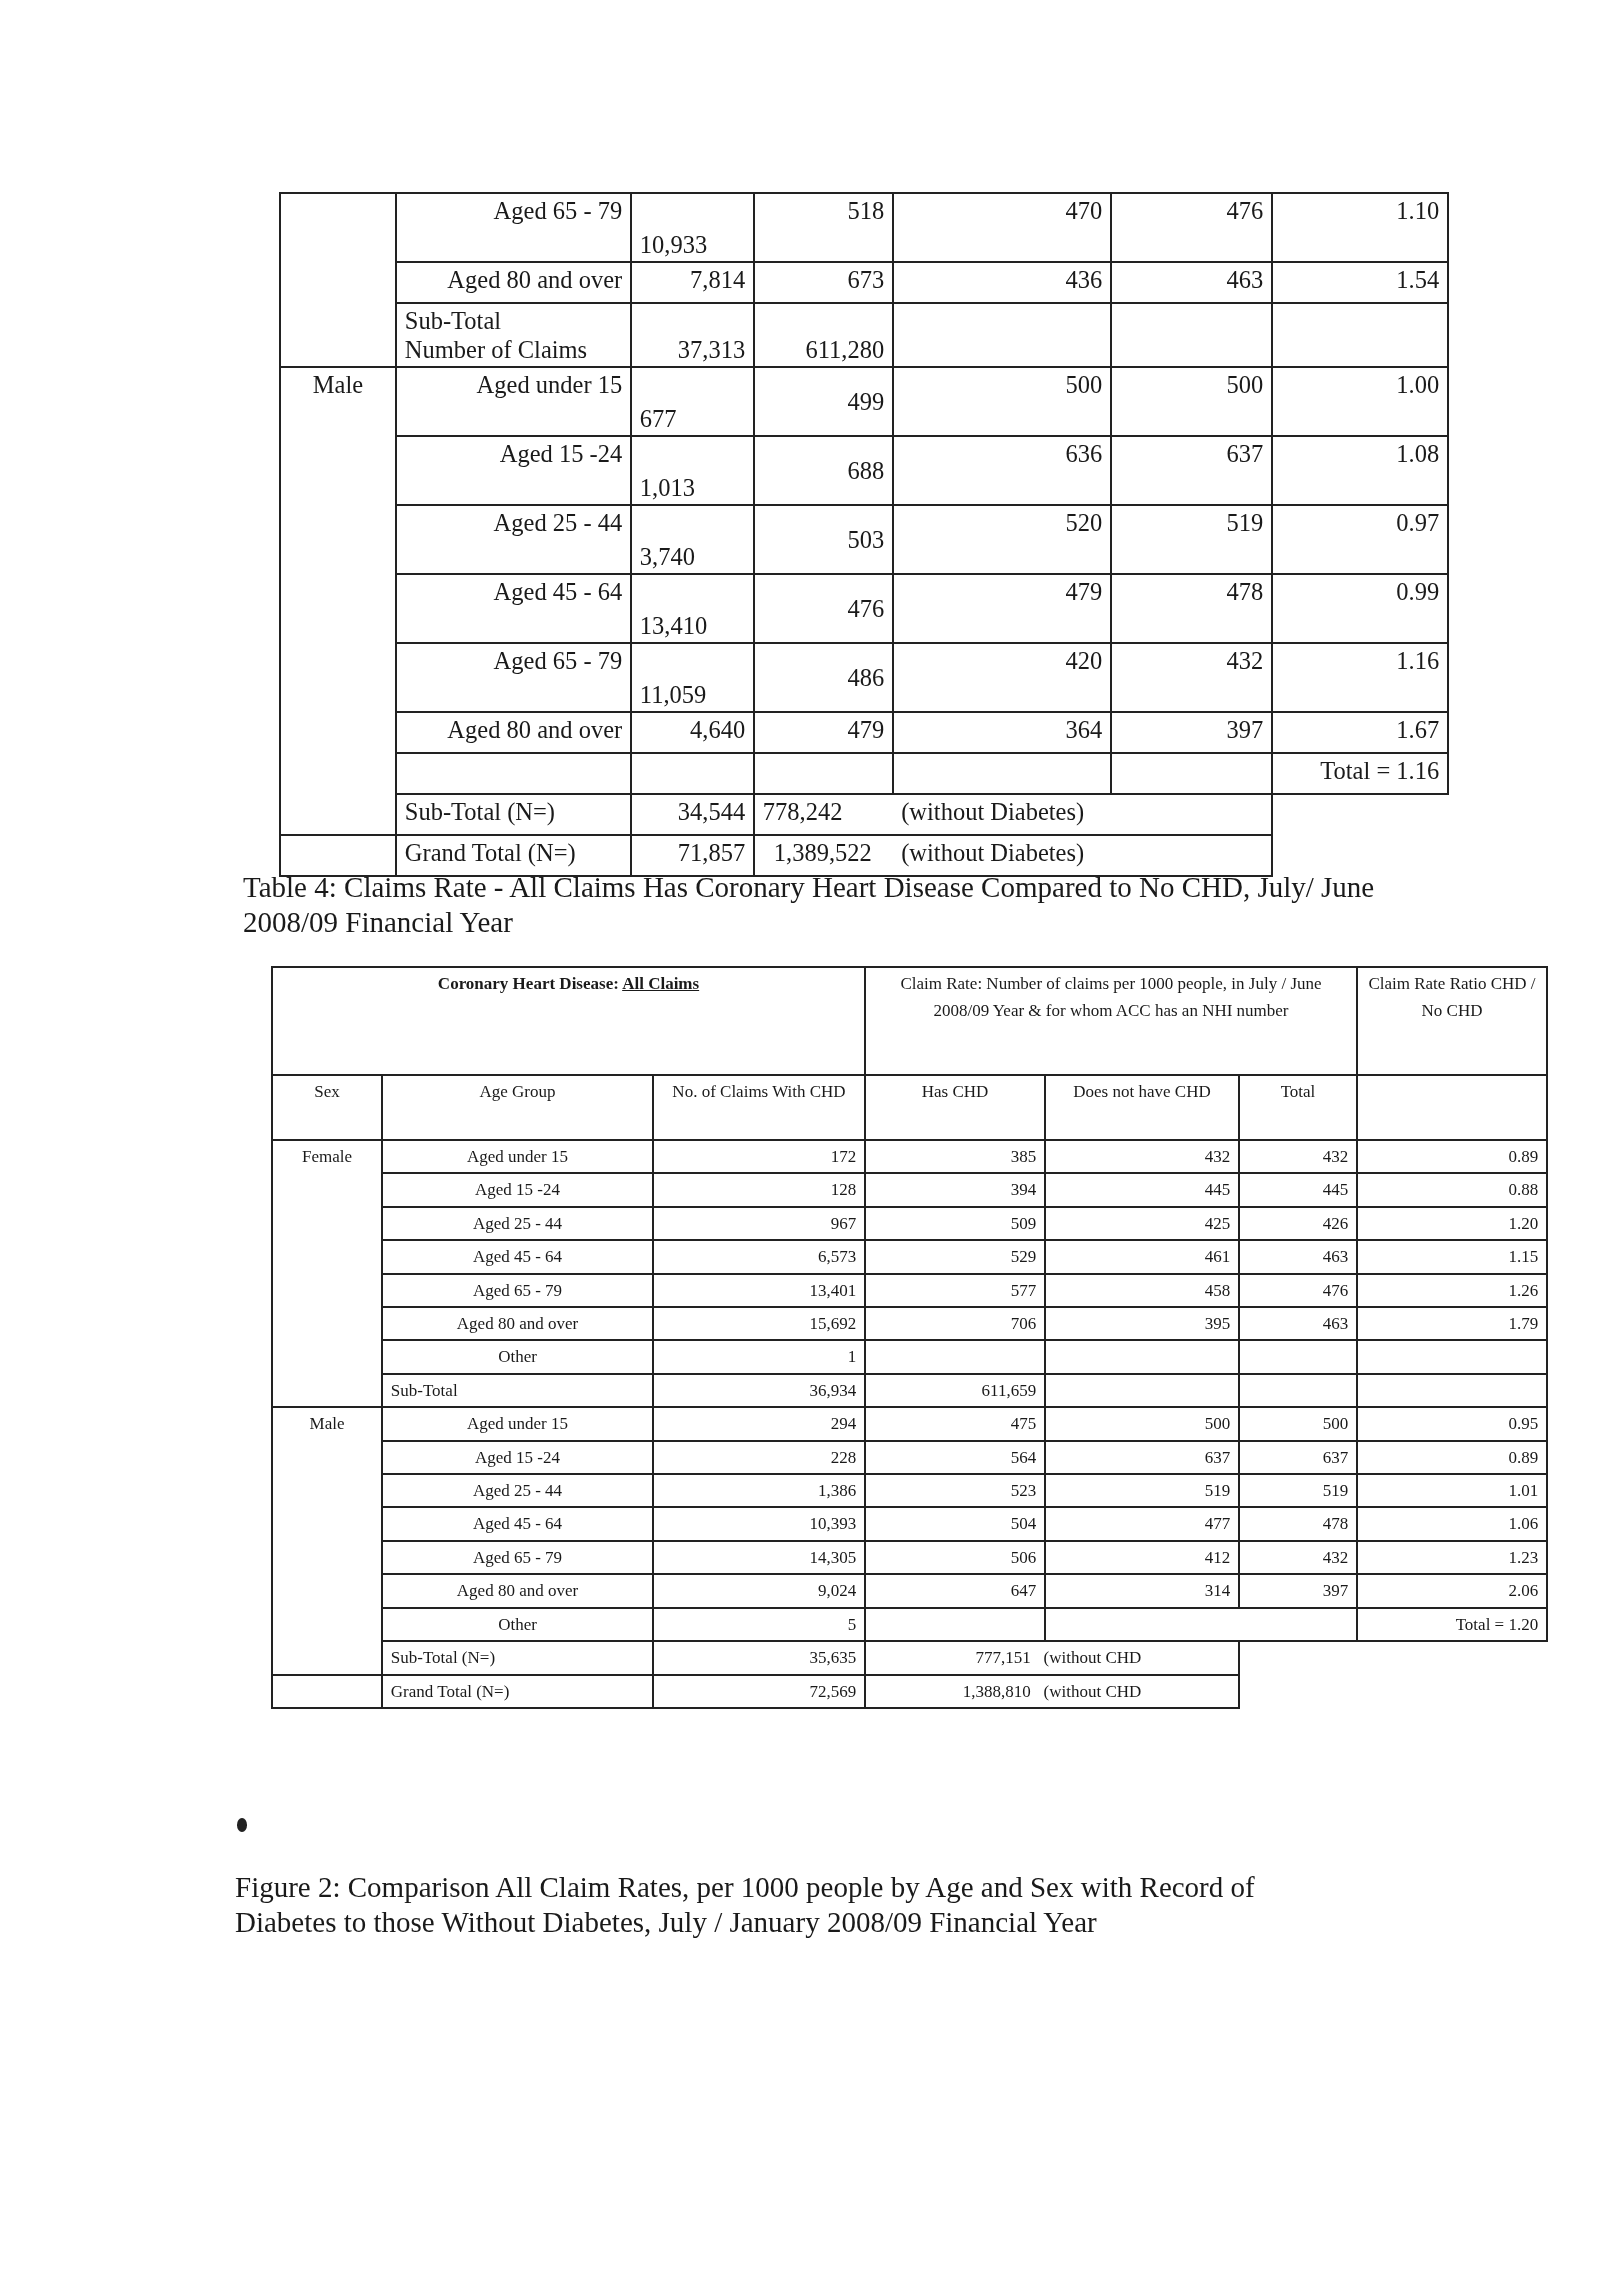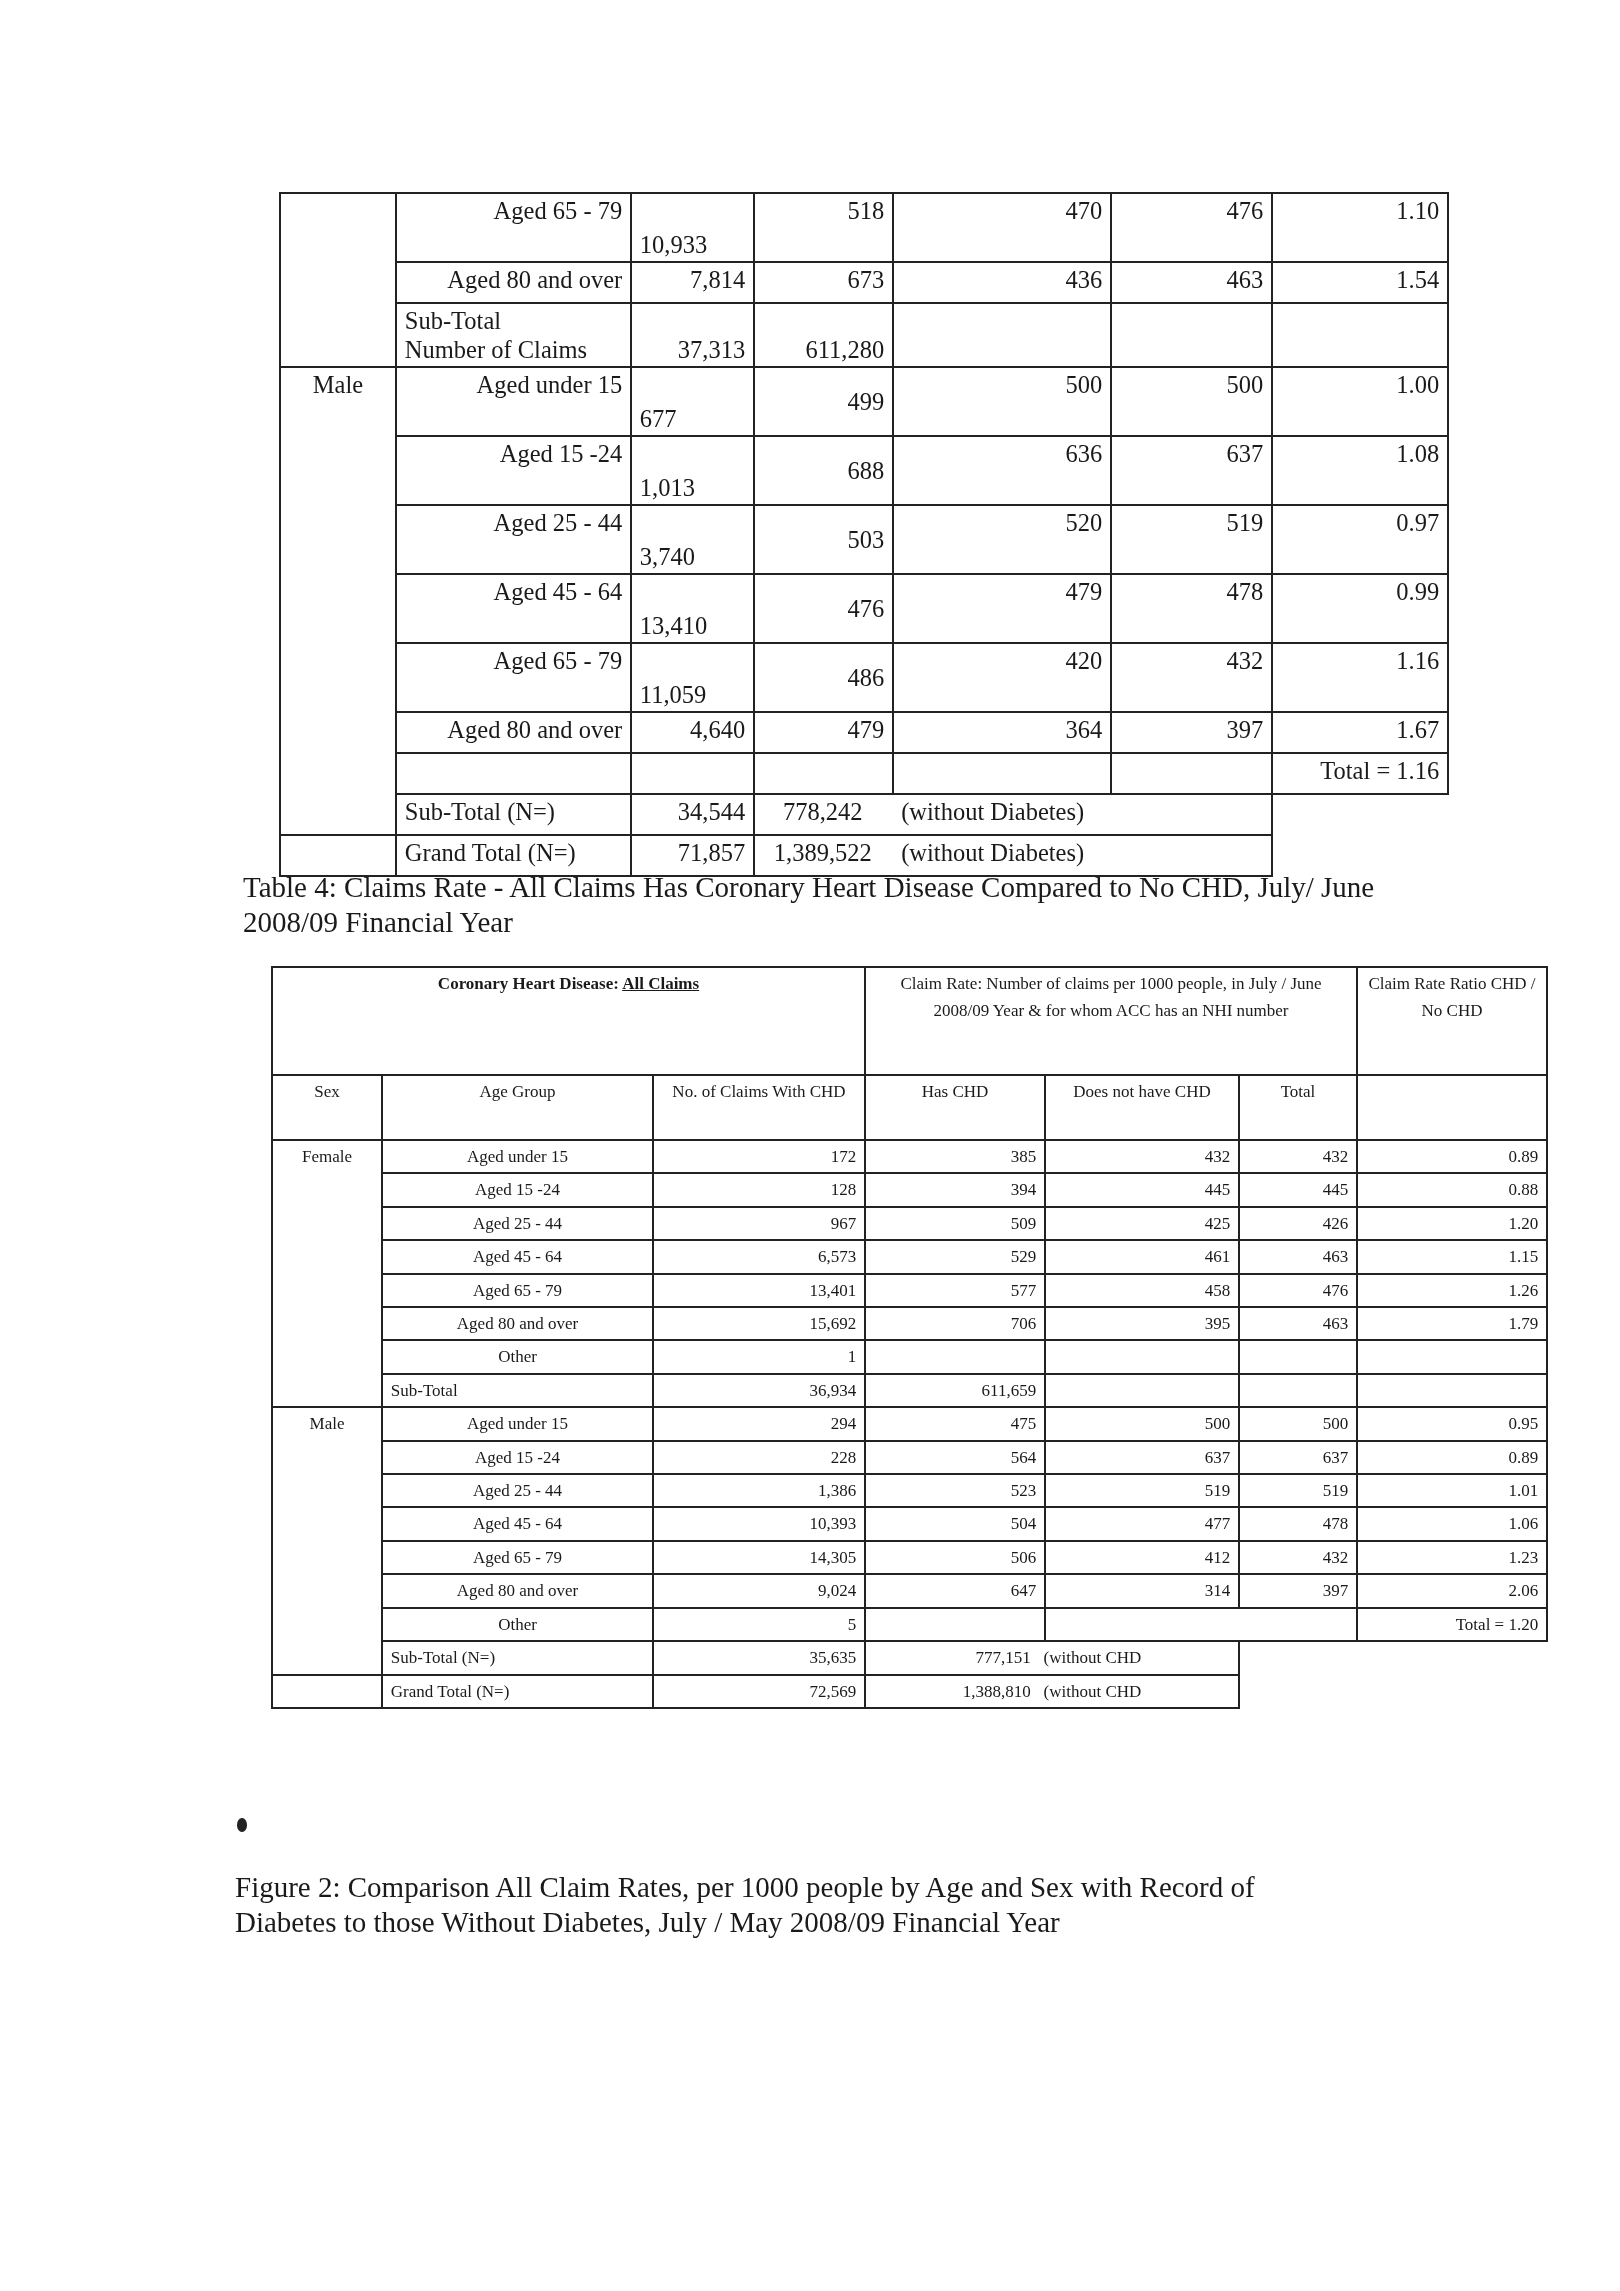--- a/index.html
+++ b/index.html
@@ -126,21 +126,21 @@
       <td></td>
       <td></td>
       <td></td>
       <td></td>
       <td class="r">Total = 1.16</td>
     </tr>
     <tr>
       <td class="l">Sub-Total (N=)</td>
       <td class="r">34,544</td>
       <td colspan="3" class="l">
-        <span style="display:inline-block;width:120px;text-align:center">778,242</span>
+        <span style="display:inline-block;width:120px;text-align:left">778,242</span>
         &nbsp;&nbsp;<span>(without Diabetes)</span>
       </td>
       <td class="nb"></td>
     </tr>
     <tr>
       <td></td>
       <td class="l">Grand Total (N=)</td>
       <td class="r">71,857</td>
       <td colspan="3" class="l">
         <span style="display:inline-block;width:120px;text-align:center">1,389,522</span>
@@ -320,14 +320,14 @@
         <span style="display:inline-block;width:157px;text-align:right">1,388,810</span>
         &nbsp;&nbsp;<span>(without CHD</span>
       </td>
       <td colspan="2" class="nb"></td>
     </tr>
   </tbody>
 </table>
 
 <div class="bullet"></div>
 
-<div class="caption" style="left:235px; top:1870px; width:1098px;">Figure 2: Comparison All Claim Rates, per 1000 people by Age and Sex with Record of Diabetes to those Without Diabetes, July / May 2008/09 Financial Year</div>
+<div class="caption" style="left:235px; top:1870px; width:1098px;">Figure 2: Comparison All Claim Rates, per 1000 people by Age and Sex with Record of Diabetes to those Without Diabetes, July / January 2008/09 Financial Year</div>
 
 
 </body></html>

